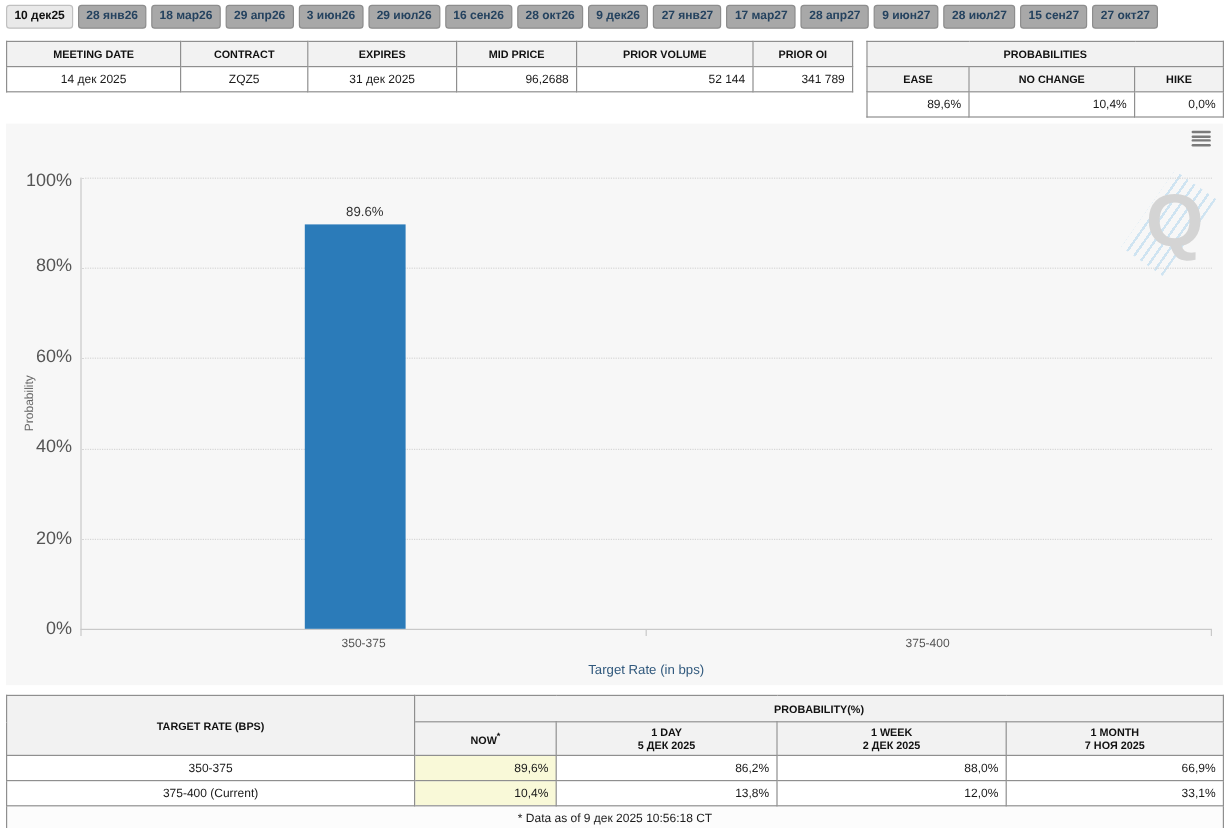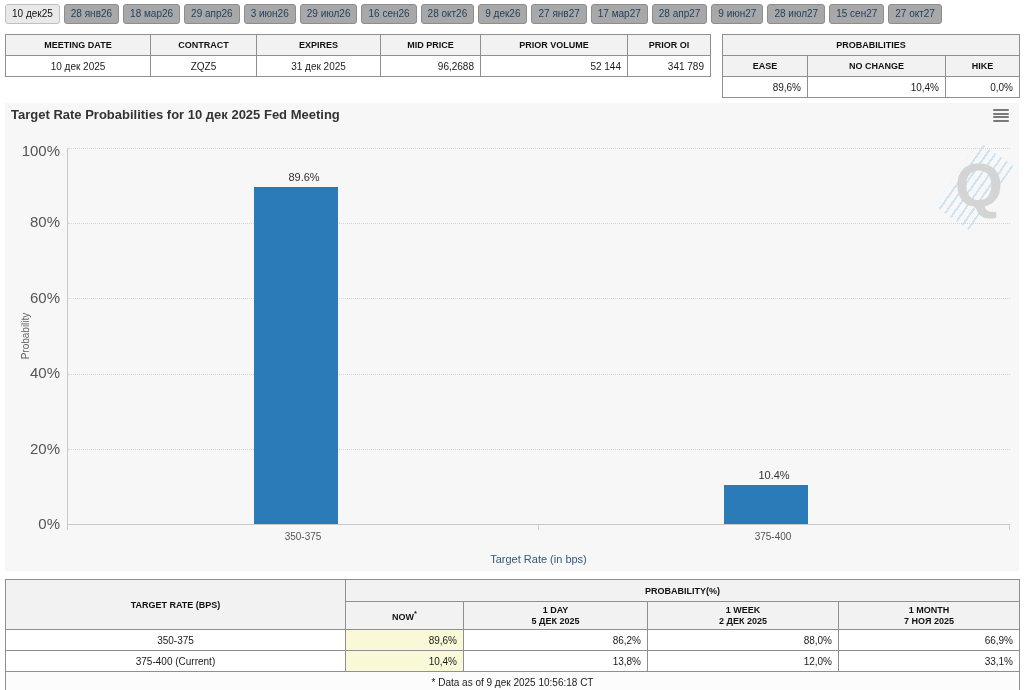--- a/index.html
+++ b/index.html
@@ -4,21 +4,21 @@
 <style>
   * { box-sizing: border-box; }
   html,body { margin:0; padding:0; background:#fff; }
   body { font-family:"Liberation Sans", sans-serif; }
   .page { position:relative; width:1024px; height:690px; background:#fff; overflow:hidden; }
 
   
   .tabbar { position:absolute; left:5px; top:4px; display:flex; gap:4px; }
   .tab { font-size:10px; line-height:12px; padding:3px 6px; background:#a8a8a8;
          border:1px solid #8d8d8d; border-radius:3px; color:#24425f; cursor:pointer;
-         white-space:nowrap; }
+         white-space:nowrap;font-weight:bold; }
   .tab.active { background:#e9e9e9; border-color:#c0c0c0; color:#111; }
 
   
   table.info { position:absolute; border-collapse:collapse; table-layout:fixed; background:#fff; }
   table.info td { border:1px solid #8f8f8f; height:21px; padding:0 6px; font-size:10px; color:#1a1a1a; overflow:hidden; white-space:nowrap; }
   table.info td.hdr { background:#f2f2f2; font-weight:bold; font-size:9px; text-align:center; color:#111; }
   td.c { text-align:center; } td.r { text-align:right; }
   #meeting-table { left:5px; top:34px; width:705px; }
   #prob-table  { left:722px; top:34px; width:297px; }
 
@@ -91,21 +91,21 @@
     <tbody>
     <tr>
       <td class="hdr">MEETING DATE</td>
       <td class="hdr">CONTRACT</td>
       <td class="hdr">EXPIRES</td>
       <td class="hdr">MID PRICE</td>
       <td class="hdr">PRIOR VOLUME</td>
       <td class="hdr">PRIOR OI</td>
     </tr>
     <tr>
-      <td class="c">10 дек 2025</td>
+      <td class="c">14 дек 2025</td>
       <td class="c">ZQZ5</td>
       <td class="c">31 дек 2025</td>
       <td class="r">96,2688</td>
       <td class="r">52 144</td>
       <td class="r">341 789</td>
     </tr>
   </tbody>
     </table>
 
   <table class="info" id="prob-table">
@@ -125,21 +125,20 @@
     </tr>
     <tr>
       <td class="r">89,6%</td>
       <td class="r">10,4%</td>
       <td class="r">0,0%</td>
     </tr>
   </tbody>
     </table>
 
   <div class="chart-panel">
-    <div class="chart-title">Target Rate Probabilities for 10 дек 2025 Fed Meeting</div>
     <div class="burger" title="Chart context menu">
       <span></span>
         <span></span>
         <span></span>
         <span></span>
     </div>
 
     <div class="watermark">
       <div class="hatch"></div>
       <div class="q">Q</div>
@@ -156,23 +155,20 @@
 
     <div class="plot">
       <div class="gridline" style="top:0"></div>
       <div class="gridline" style="top:20%"></div>
       <div class="gridline" style="top:40%"></div>
       <div class="gridline" style="top:60%"></div>
       <div class="gridline" style="top:80%"></div>
 
       <div class="bar" style="left: 186px; height: 89.6%; background: rgb(43, 123, 185);">
         <div class="bar-label">89.6%</div>
-      </div>
-      <div class="bar" style="left: 656px; height: 10.4%; background: rgb(43, 123, 185);">
-        <div class="bar-label">10.4%</div>
       </div>
     </div>
 
     <div class="xtick" style="left:62px"></div>
     <div class="xtick" style="left:533px"></div>
     <div class="xtick" style="left:1004px"></div>
     <div class="xtick-label" style="left:248px">350-375</div>
     <div class="xtick-label" style="left:718px">375-400</div>
     <div class="xaxis-title">Target Rate (in bps)</div>
   </div>

